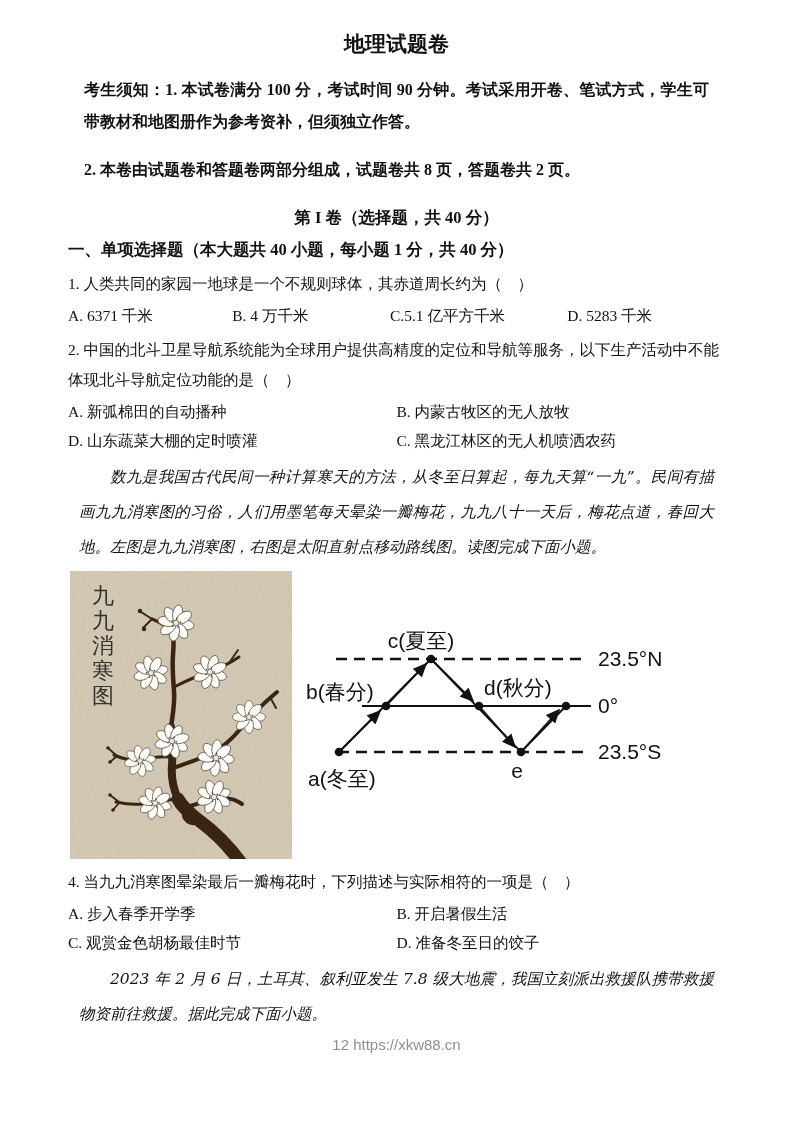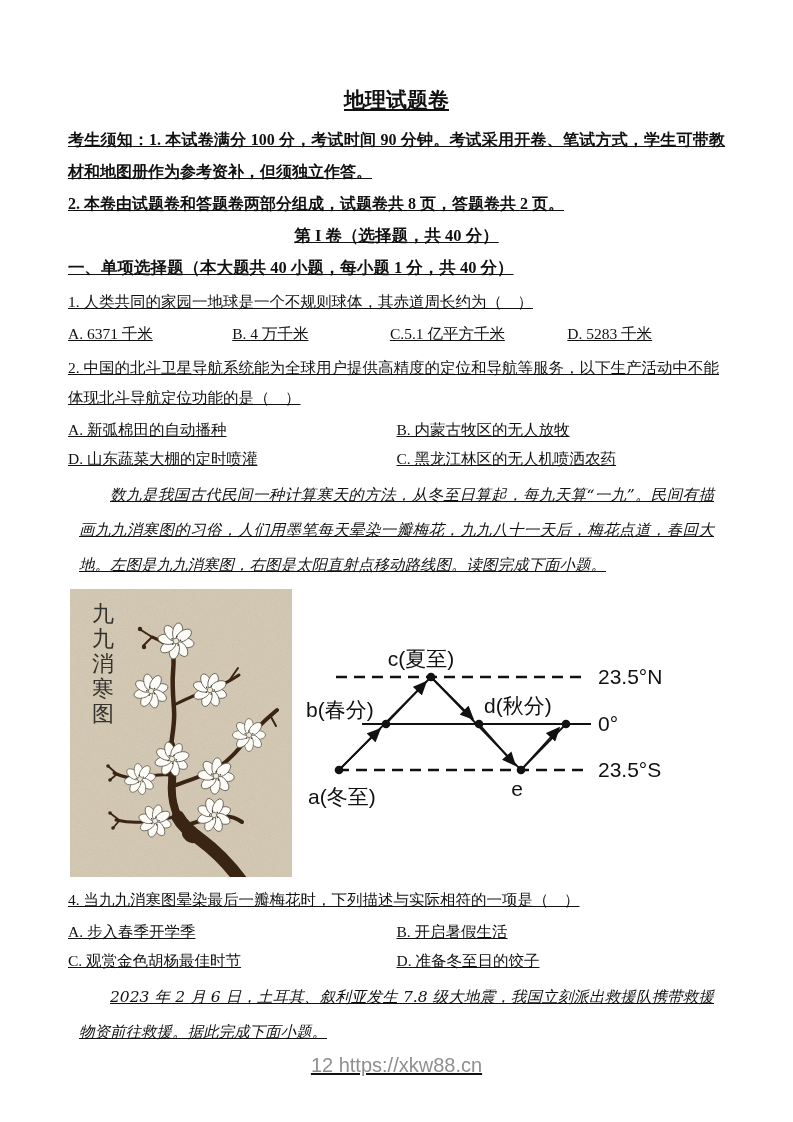--- a/index.html
+++ b/index.html
@@ -1,41 +1,41 @@
 <!DOCTYPE html>
 <html><head>
 <meta charset="utf-8">
 <style>
   html,body{margin:0;padding:0;}
   body{
     width:793px;height:1122px;background:#ffffff;color:#111;
     font-family:"Liberation Serif","DejaVu Serif",serif;
     overflow:hidden;
   }
-  .page{width:657px;padding:86px 68px 0 68px;text-decoration:underline;}
+  .page{width:657px;padding:30px 68px 0 68px;}
   .title{font-size:21px;font-weight:bold;text-align:center;margin:0 0 10px 0;}
-  .notice{font-size:16px;font-weight:bold;line-height:32px;margin:0;text-align:justify;}
+  .notice{font-size:16px;font-weight:bold;line-height:32px;margin:16px;text-align:justify;}
   .center-head{font-size:16.5px;font-weight:bold;text-align:center;line-height:32px;}
   .sub-head{font-size:16.5px;font-weight:bold;line-height:32px;}
   .q-text{font-size:15.5px;line-height:30px;margin:3px 0 0 0;}
   .options{display:grid;font-size:15.5px;line-height:29px;margin:2px 0 5px 0;}
   .cols-4{grid-template-columns:25% 24% 27% 24%;}
   .cols-2{grid-template-columns:50% 50%;}
   .passage{
     font-size:15.5px;font-style:italic;line-height:35px;
     text-indent:2em;margin:4px 11px;text-align:justify;
     font-family:"DejaVu Serif",serif;
   }
   .figure-row{position:relative;height:292px;margin:2px 0 6px 0;}
   .painting{position:absolute;left:2px;top:2px;}
   .diagram{position:absolute;left:230px;top:46px;}
   .diagram text{font-family:"Liberation Sans","DejaVu Sans",sans-serif;}
   .painting .calli{font-family:"DejaVu Serif",serif;}
   .footer{
-    margin-top:0;text-align:center;color:#8f8f8f;font-size:20px;
+    margin-top:0;text-align:center;color:#8f8f8f;font-size:15px;
     font-family:"Liberation Sans","DejaVu Sans",sans-serif;
   }
 </style>
 </head>
 <body>
 
 <div class="page">
 
   <h1 class="title">地理试题卷</h1>
 

